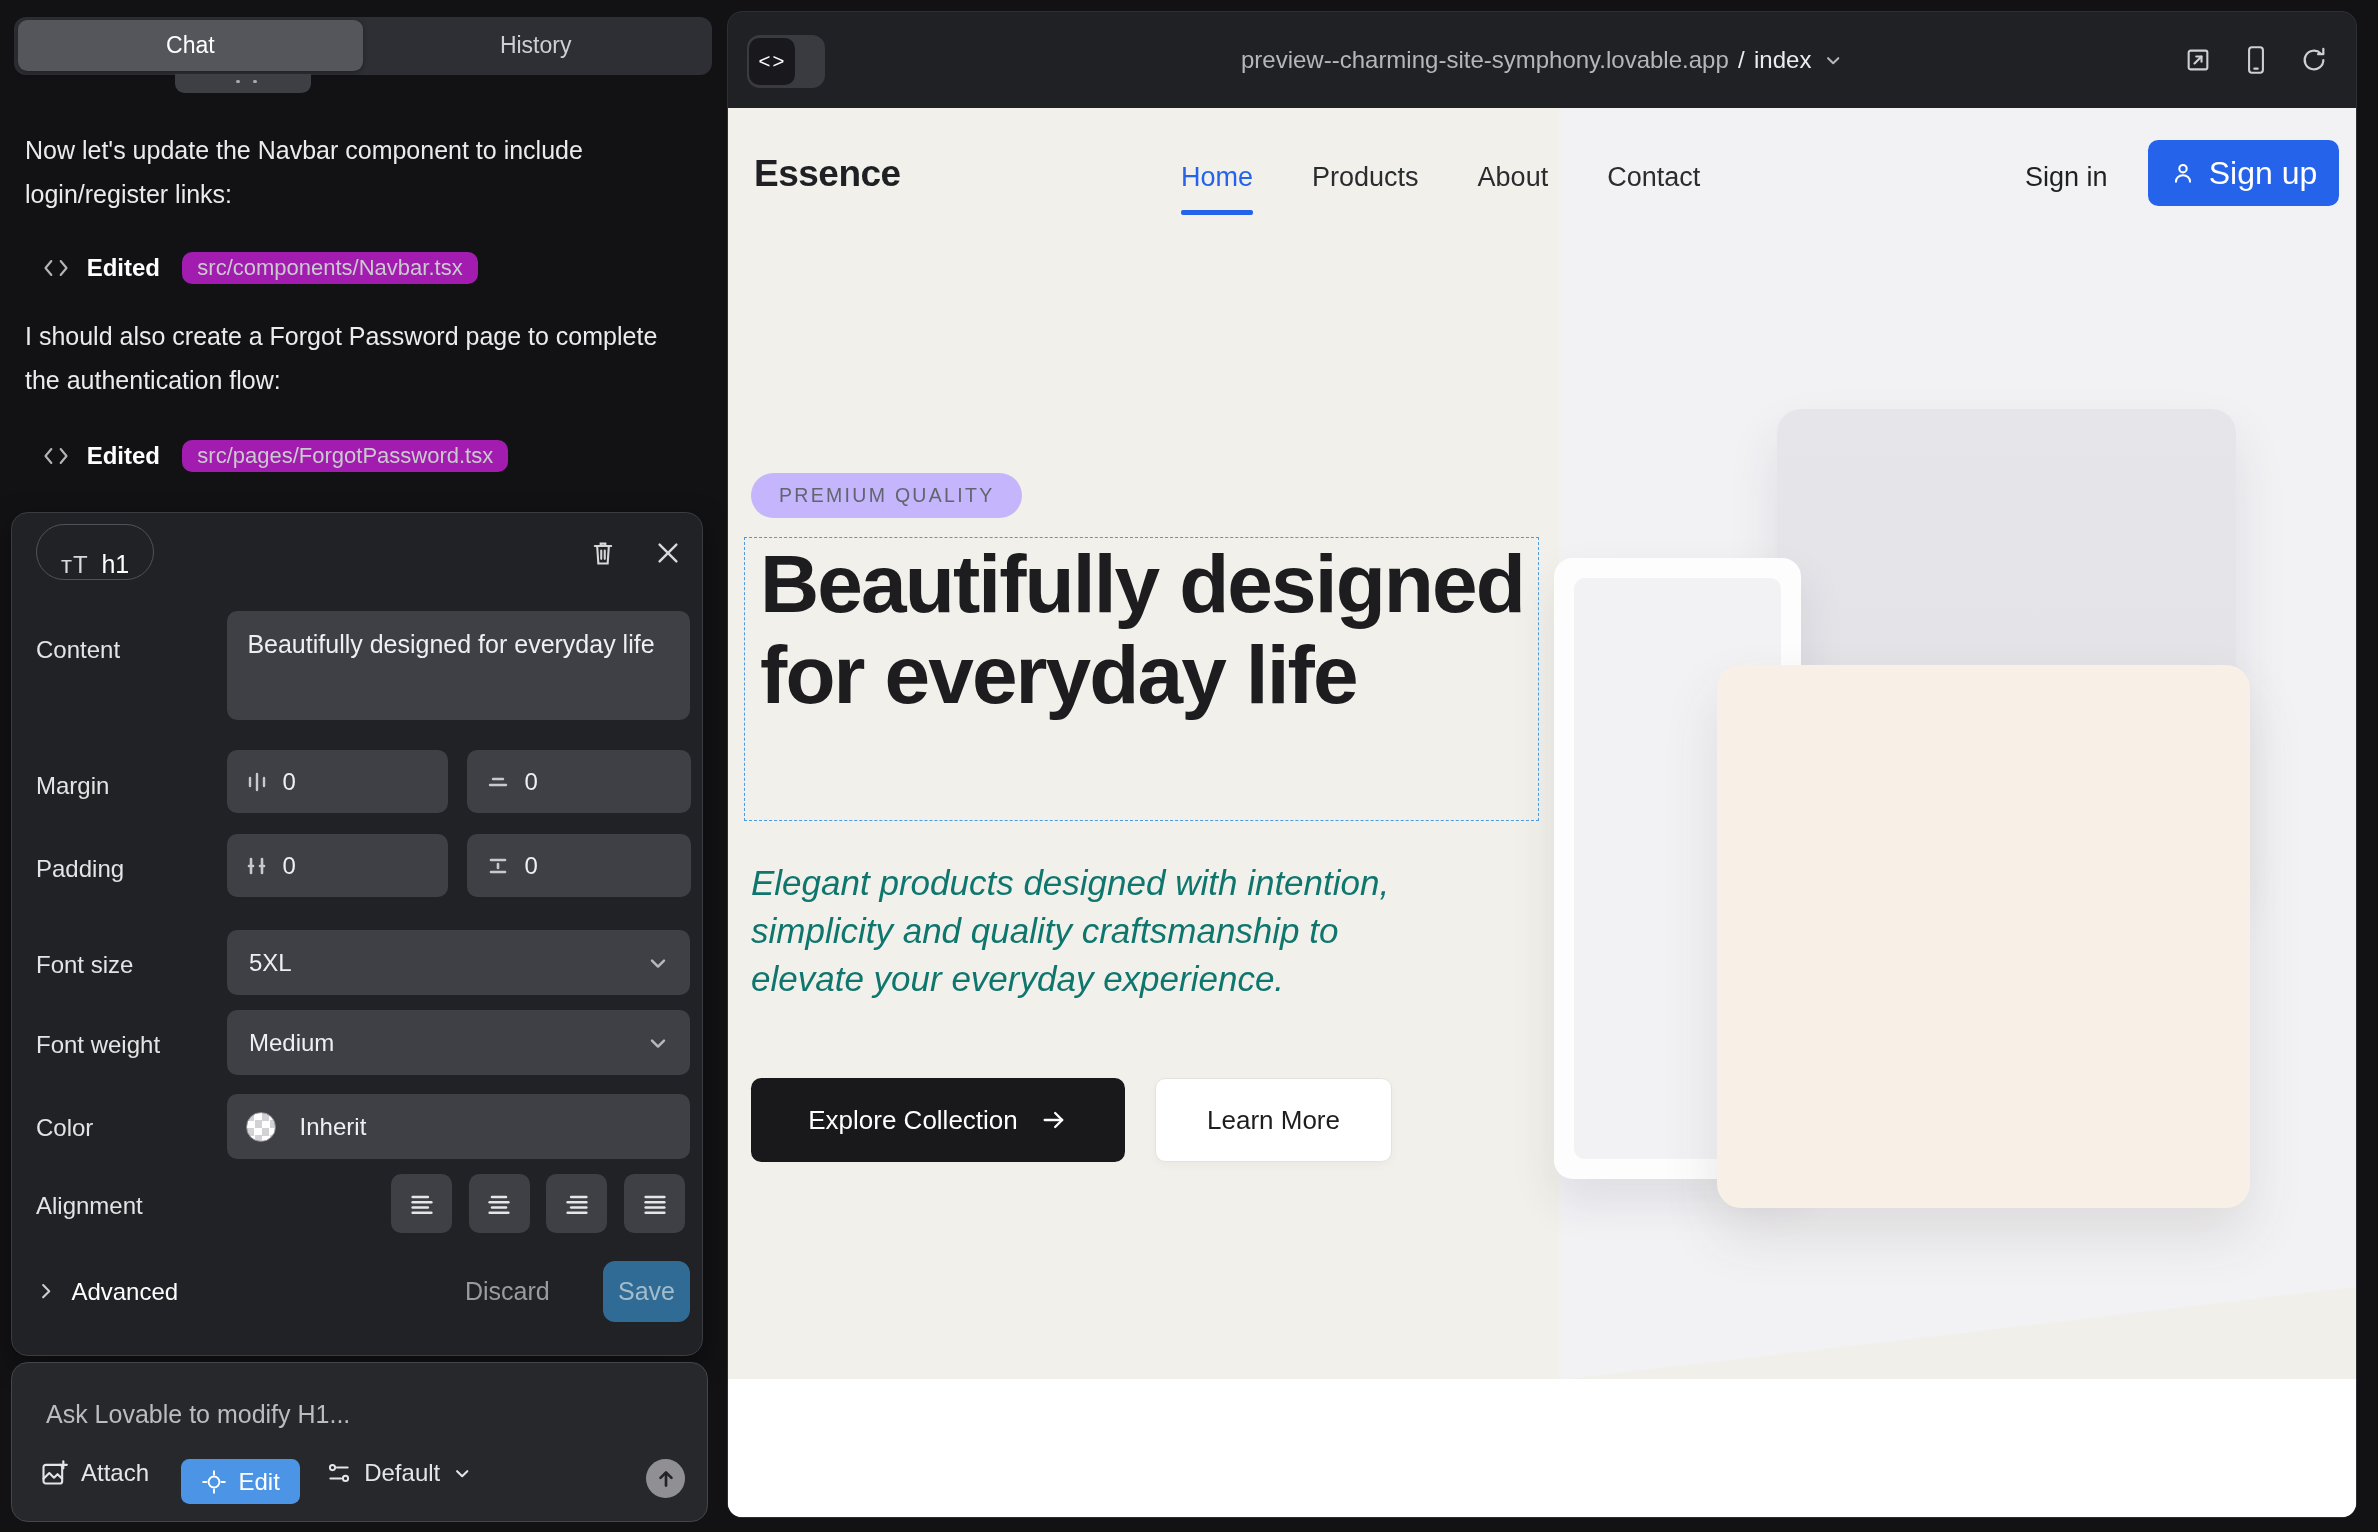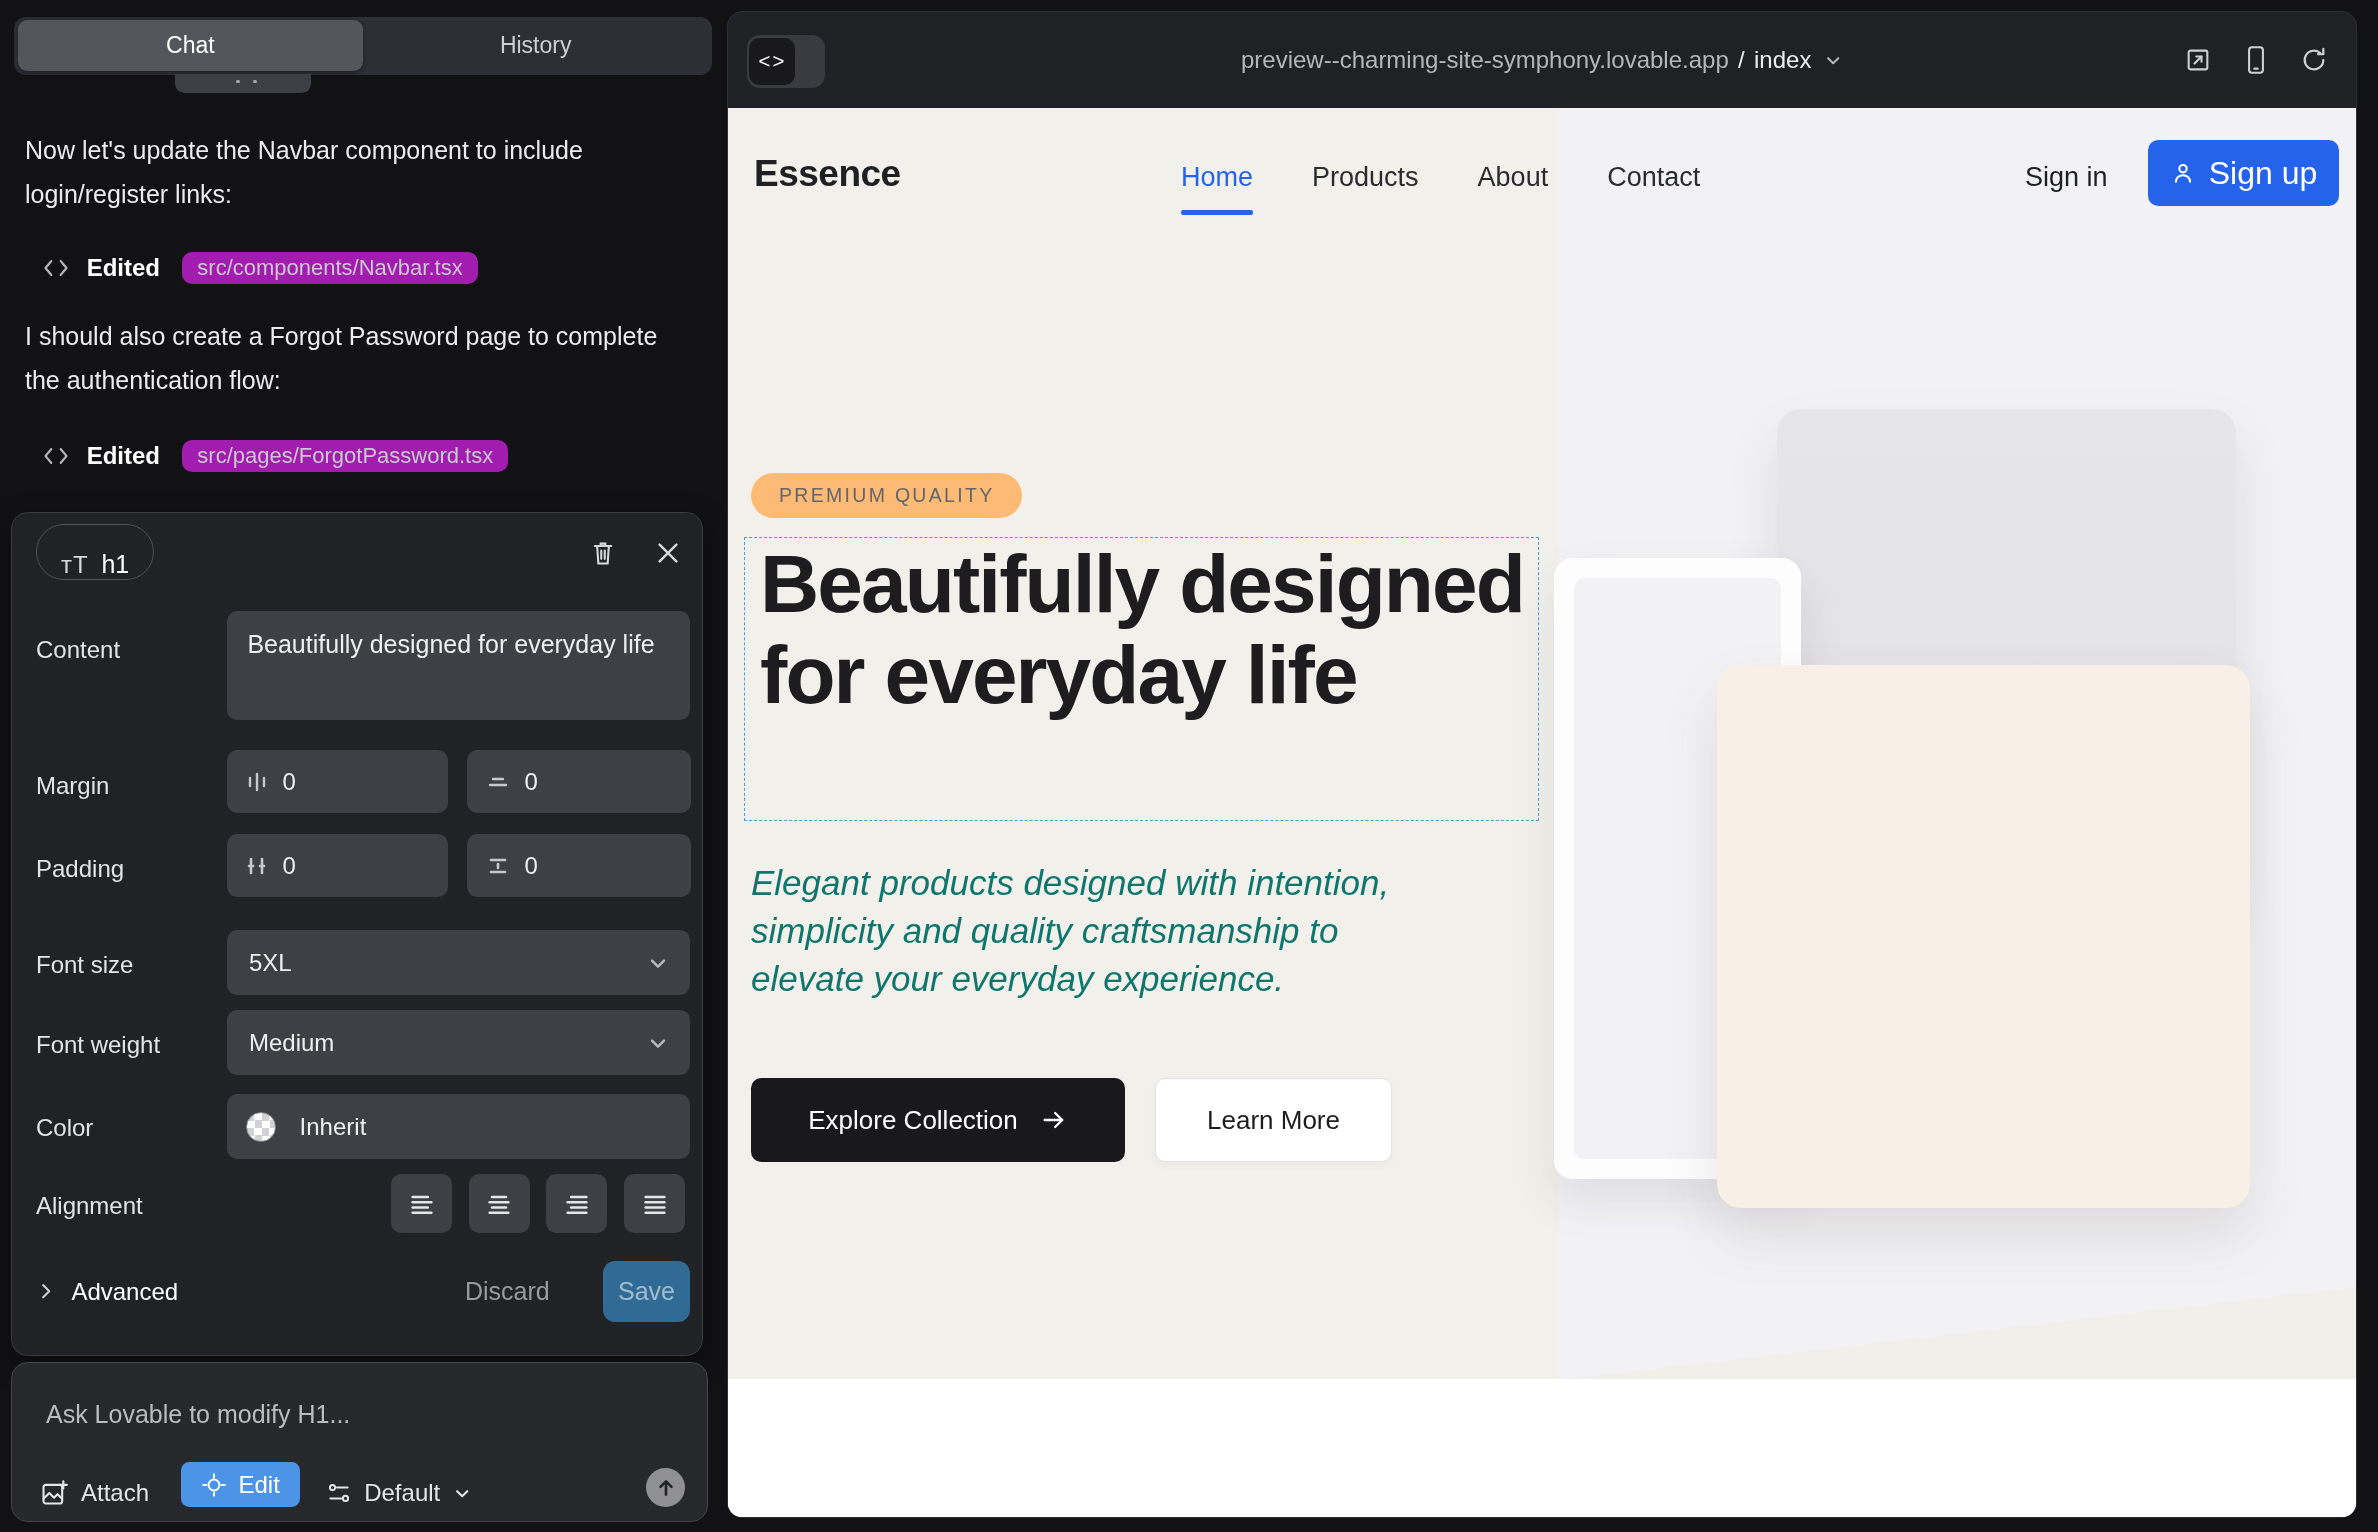--- a/index.html
+++ b/index.html
@@ -59,21 +59,21 @@
 
   .ed-footer { position:absolute; left:0; top:748px; width:100%; height:61px; }
   .advanced { position:absolute; left:24px; top:0; height:61px; display:flex; align-items:center; gap:15px; color:#ffffff; font-size:24px; cursor:pointer; }
   .advanced .chev { color:#cfcfd2; display:flex; }
   .discard-btn { position:absolute; left:453px; top:0; height:61px; display:flex; align-items:center; font-size:25px; color:#9a9a9f; cursor:pointer; }
   .save-btn { position:absolute; left:591px; top:0; width:87px; height:61px; background:#2f6b95; border-radius:12px; display:flex; align-items:center; justify-content:center; font-size:25px; color:#a3bccb; cursor:pointer; }
 
   
   .composer { position:absolute; left:11px; top:1362px; width:697px; height:160px; background:#27282c; border:1.4px solid #45464b; border-radius:16.7px; }
   .composer-input { position:absolute; left:34px; top:37px; font-size:25px; color:#bcbcc0; }
-  .composer-row { position:absolute; left:28px; right:22px; top:96px; height:48px; display:flex; align-items:flex-end; }
+  .composer-row { position:absolute; left:28px; right:22px; top:96px; height:48px; display:flex; align-items:flex-start; }
   .attach-btn { display:flex; align-items:center; gap:13px; color:#e5e5e7; font-size:24px; cursor:pointer; }
   .edit-pill { margin-left:32px; height:45px; padding:0 20.4px; background:#4b94e6; border-radius:8.3px; display:flex; align-items:center; gap:11px; color:#ffffff; font-size:24px; cursor:pointer; }
   .default-btn { margin-left:26px; display:flex; align-items:center; gap:12px; color:#e5e5e7; font-size:24px; cursor:pointer; }
   .send-btn { margin-left:auto; width:39px; height:39px; border-radius:50%; background:#8f8f94; color:#222327; display:flex; align-items:center; justify-content:center; cursor:pointer; }
 
   
   .preview-window { position:absolute; left:727px; top:11px; width:1630px; height:1507px; background:#202125; border:0.9px solid #2e2f34; border-radius:15px; overflow:hidden; }
   .topbar { position:absolute; left:0; top:0; width:100%; height:96px; display:flex; align-items:center; }
   .code-toggle { position:absolute; left:18.6px; top:23px; width:78px; height:53px; background:#3a3b40; border-radius:13px; cursor:pointer; }
   .code-knob { position:absolute; left:2.8px; top:2.8px; width:46px; height:47px; background:#19191d; border-radius:10.2px; display:flex; align-items:center; justify-content:center; color:#ffffff; font-size:20.4px; letter-spacing:1.9px; }
@@ -97,21 +97,21 @@
 
   .site-nav { position:absolute; left:0; top:0; width:100%; height:130px; }
   .brand { position:absolute; left:26px; top:45px; font-size:37px; font-weight:bold; color:#1f2023; letter-spacing:-0.5px; }
   .nav-links { position:absolute; left:453px; top:54px; display:flex; gap:59px; font-size:27px; color:#2b2c2f; }
   .nav-link { cursor:pointer; position:relative; }
   .nav-link.active { color:#2563eb; }
   .nav-link.active::after { content:""; position:absolute; left:0; right:0; top:48px; height:4.6px; background:#2563eb; border-radius:1.9px; }
   .signin { position:absolute; left:1297px; top:54px; font-size:27px; color:#1f2023; cursor:pointer; }
   .signup-btn { position:absolute; left:1420px; top:32px; width:191px; height:66px; background:#2563eb; border-radius:10.2px; display:flex; align-items:center; justify-content:center; gap:13px; color:#ffffff; font-size:32px; cursor:pointer; }
 
-  .hero-badge { position:absolute; left:23px; top:365px; height:45px; padding:0 28px; background:#fdba74; border-radius:927px; display:flex; align-items:center; font-size:19.5px; letter-spacing:2.3px; color:#63656e; font-weight:500; }
+  .hero-badge { position:absolute; left:23px; top:365px; height:45px; padding:0 28px; background:#c4b5fd; border-radius:927px; display:flex; align-items:center; font-size:19.5px; letter-spacing:2.3px; color:#63656e; font-weight:500; }
   .dashed-box { position:absolute; left:16px; top:429px; width:795px; height:284px; border:1.9px dashed #4b9be0; }
   .hero-heading { position:absolute; left:15px; top:0; width:770px; font-size:82px; line-height:91px; font-weight:bold; letter-spacing:-1.9px; color:#1d1d20; }
   .hero-para { position:absolute; left:23px; top:751px; width:640px; font-size:35px; line-height:48px; color:#0f766e;font-style:italic; }
   .cta-row { position:absolute; left:23px; top:970px; display:flex; gap:30px; }
   .cta-primary { width:374px; height:84px; background:#19191c; border-radius:10.2px; display:flex; align-items:center; justify-content:center; gap:22px; color:#ffffff; font-size:26px; cursor:pointer; }
   .cta-secondary { width:237px; height:84px; background:#ffffff; border:1.4px solid #e4e2de; border-radius:10.2px; display:flex; align-items:center; justify-content:center; color:#1d1d20; font-size:26px; cursor:pointer; box-shadow:0 3.7px 9.3px rgba(0,0,0,.03); }
 </style>
 </head>
 <body>
 

